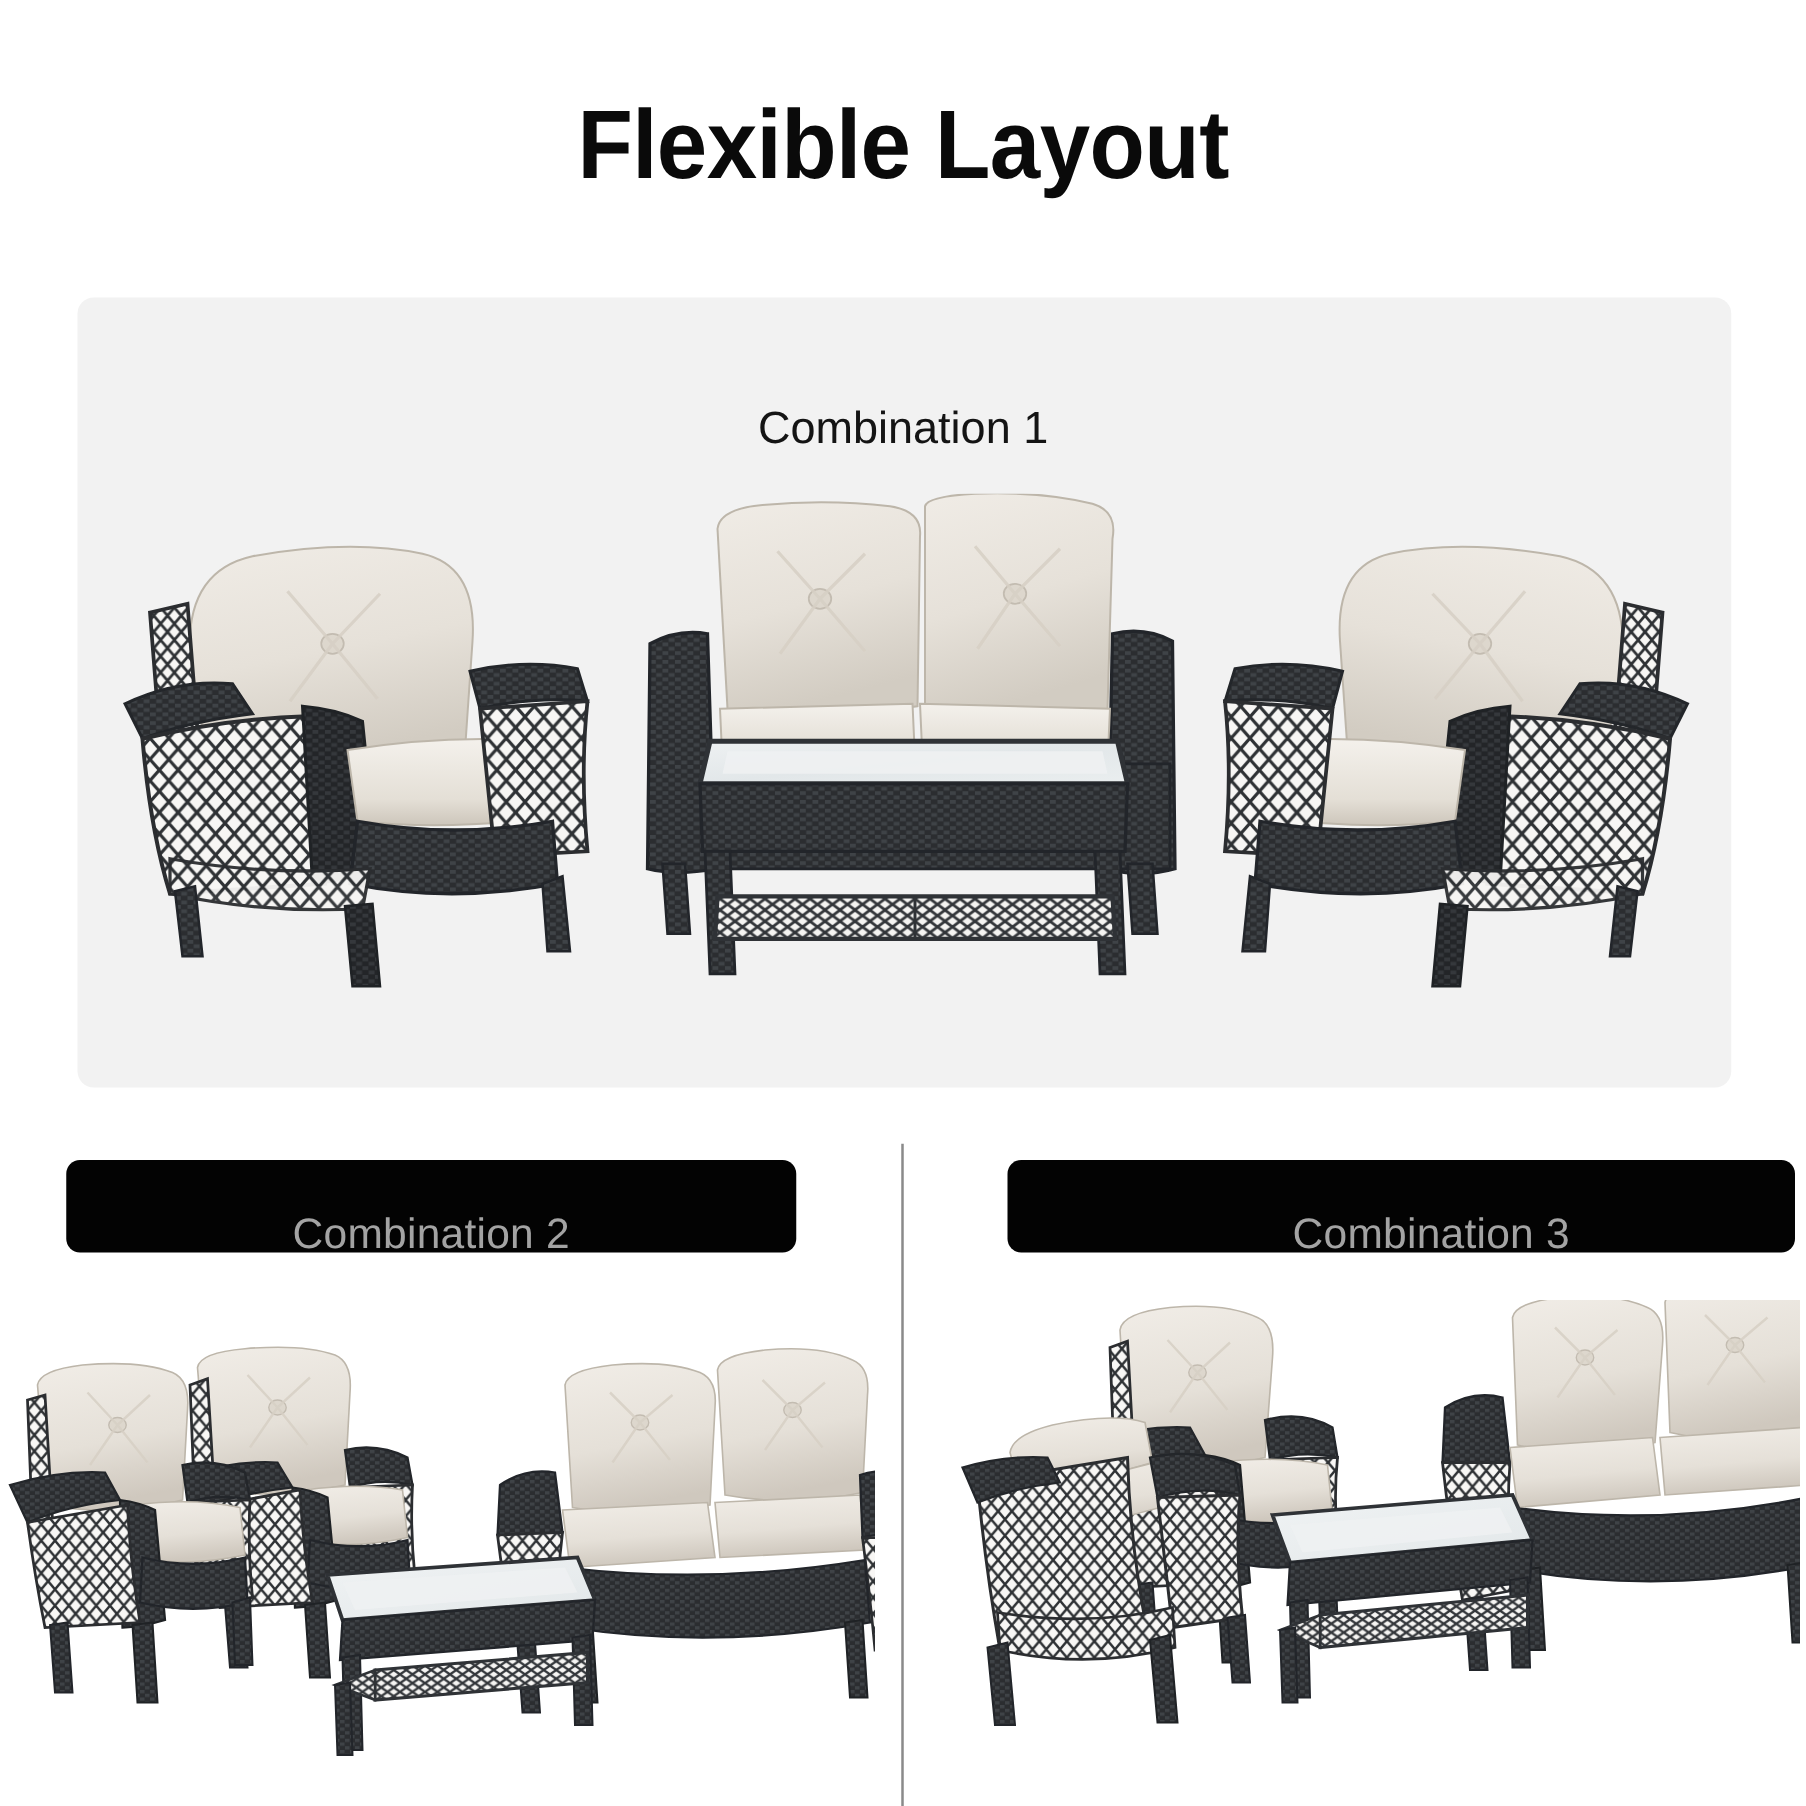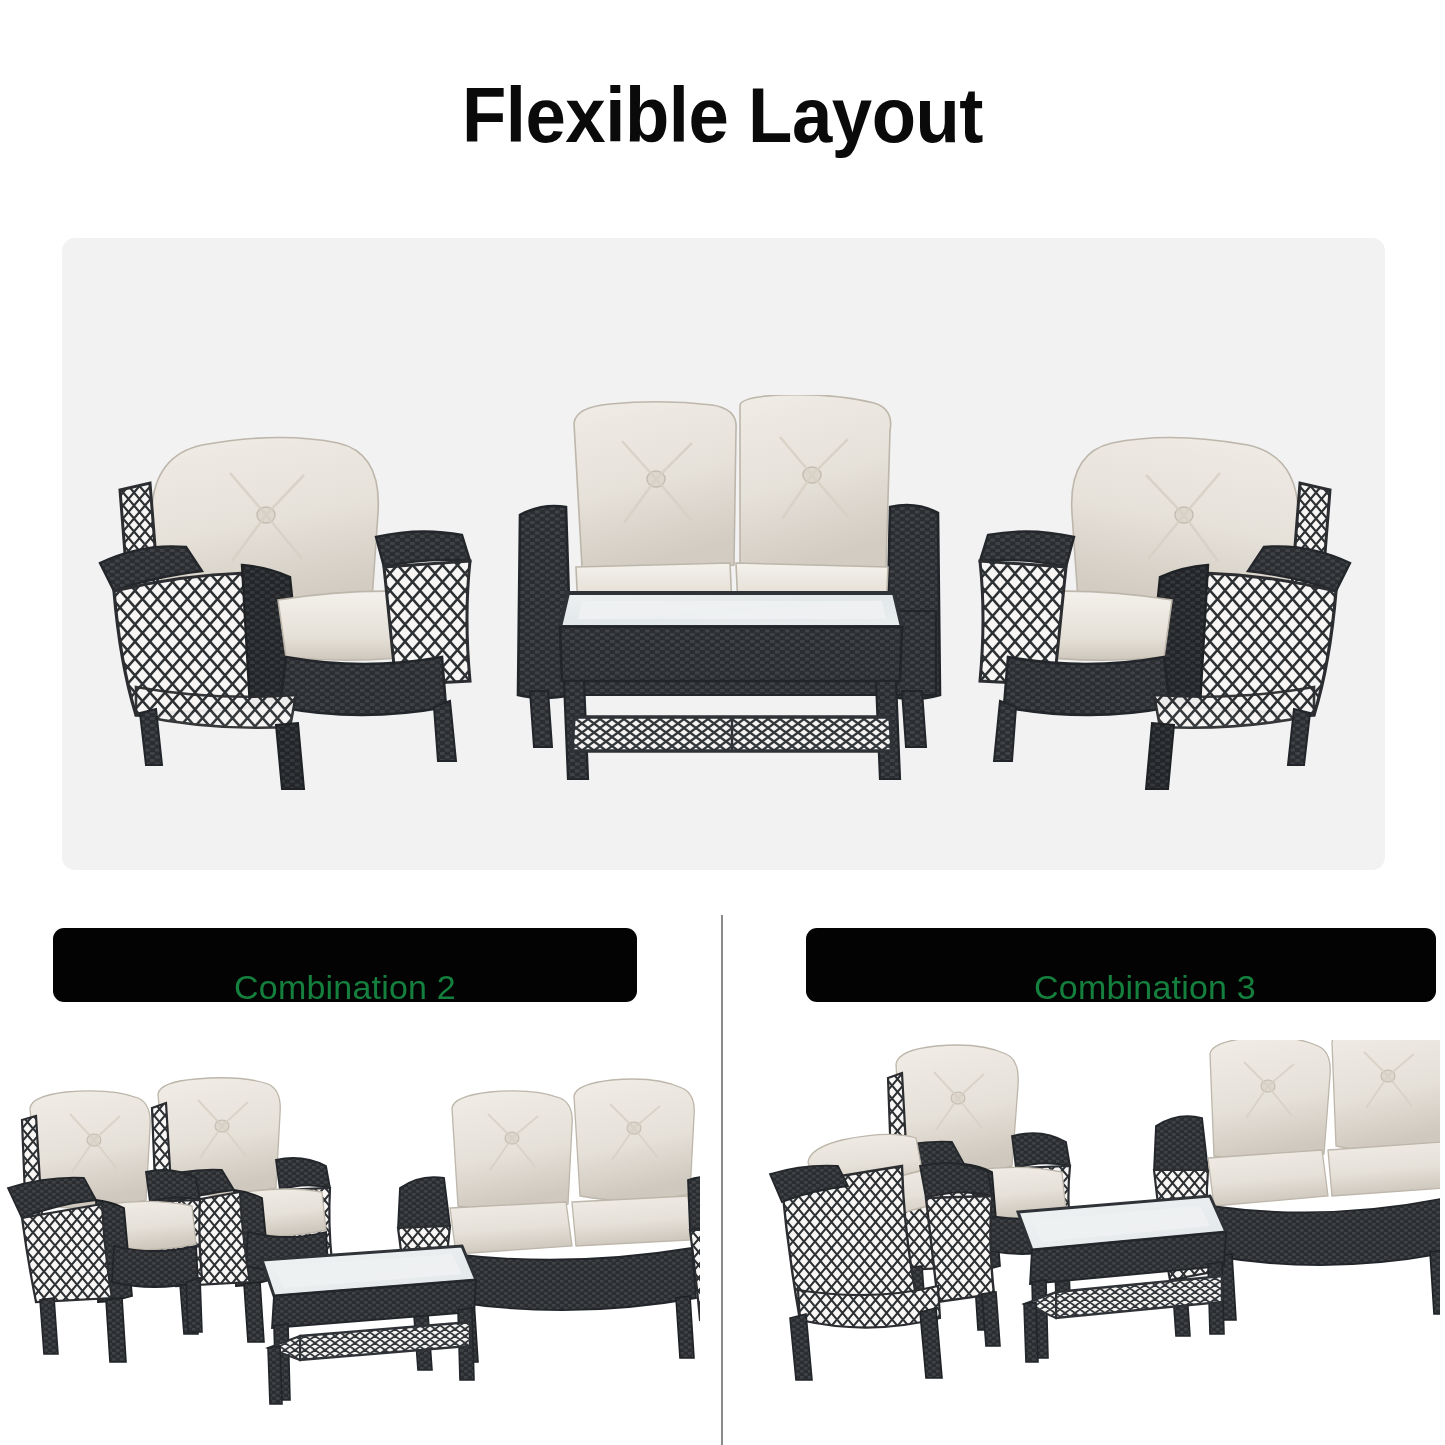--- a/index.html
+++ b/index.html
@@ -48,21 +48,21 @@
 
   
   .chip{
     position:absolute;
     height:74px;
     background:#030303;
     border-radius:11px;
     display:flex;align-items:center;justify-content:center;
   }
   .chip-text{
-    color:#15803d;
+    color:#a3a3a3;
     font-size:34px;line-height:40px;
     font-weight:400;
     letter-spacing:0.2px;
     margin-top:44px;
   }
   .chip2{left:53px;top:928px;width:584px;}
   .chip3{left:806px;top:928px;width:582px;padding-left:48px;}
 
   
   .scene{position:absolute;}
@@ -73,20 +73,21 @@
 </style>
 </head>
 <body>
 
 <div class="page">
 
   <div class="title">Flexible Layout</div>
 
   <div class="panel1"></div>
 
+  <div class="panel1-label">Combination 1</div>
 
   <div class="scene scene1">
     <svg viewBox="0 0 1270 430" xmlns="http://www.w3.org/2000/svg">
       <defs>
 
         <pattern id="lat" width="15" height="17" patternUnits="userSpaceOnUse">
           <rect width="15" height="17" fill="#f7f6f4"></rect>
           <path d="M0 8.5 L7.5 0 L15 8.5 L7.5 17 Z" fill="none" stroke="#2e3134" stroke-width="2.6"></path>
         </pattern>
         <pattern id="lat2" width="11" height="13" patternUnits="userSpaceOnUse">

